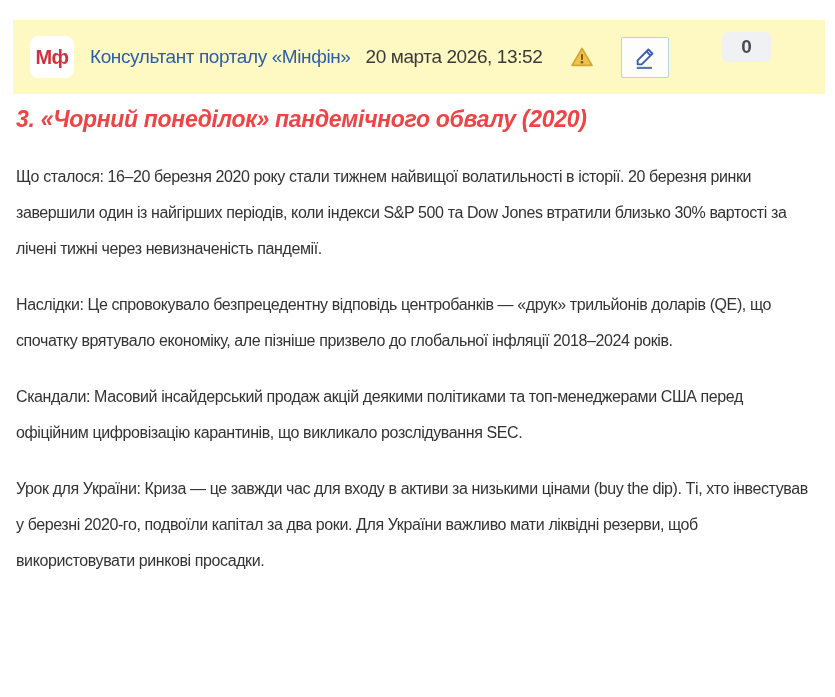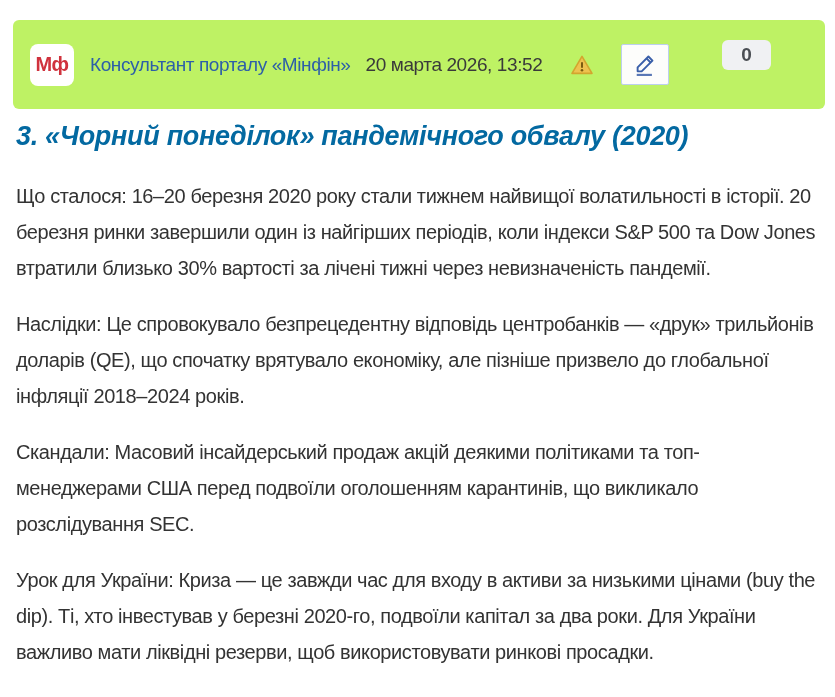--- a/index.html
+++ b/index.html
@@ -7,26 +7,25 @@
     width: 835px; height: 697px;
     background: #ffffff;
     font-family: "Liberation Sans", sans-serif;
     overflow: hidden;
   }
   .comment-card { width: 835px; }
 
   
   .comment-header {
     margin: 20px 10px 0 13px;
-    width: 812px; height: 89px;
-    background: #bef264;
+    width: 812px; height: 74px;
+    background: #fef9c3;
     display: flex;
     align-items: center;
     padding-left: 17px;
-    border-radius: 6px;
   }
   .avatar {
     width: 44px; height: 42px;
     background: #ffffff;
     border-radius: 8px;
     display: flex; align-items: center; justify-content: center;
     font-weight: bold; font-size: 20px;
     color: #d0323d;
     letter-spacing: -0.5px;
     flex: 0 0 auto;
@@ -76,29 +75,29 @@
     border-radius: 6px;
     font-size: 19px;
     font-weight: bold;
     color: #4a4e53;
     text-align: center;
   }
 
   
   .comment-body { padding: 8px 16px 0 16px; }
   .comment-title {
-    font-size: 27px;
+    font-size: 23px;
     font-weight: bold;
     font-style: italic;
-    color: #0369a1;
+    color: #ef4444;
     letter-spacing: -0.3px;
     margin: 4px 0 26px 0;
   }
   .comment-paragraph {
-    font-size: 20px;
+    font-size: 16px;
     line-height: 36px;
     letter-spacing: -0.4px;
     color: #333333;
     margin: 0 0 20px 0;
     max-width: 806px;
   }
 </style>
 </head>
 <body>
 
@@ -134,18 +133,18 @@
     </button>
 
     <div class="rating-badge">0</div>
   </div>
 
   <div class="comment-body">
     <h3 class="comment-title">3. «Чорний понеділок» пандемічного обвалу (2020)</h3>
 
     <p class="comment-paragraph">Що сталося: 16–20 березня 2020 року стали тижнем найвищої волатильності в історії. 20 березня ринки завершили один із найгірших періодів, коли індекси S&amp;P 500 та Dow Jones втратили близько 30% вартості за лічені тижні через невизначеність пандемії.</p>
     <p class="comment-paragraph">Наслідки: Це спровокувало безпрецедентну відповідь центробанків — «друк» трильйонів доларів (QE), що спочатку врятувало економіку, але пізніше призвело до глобальної інфляції 2018–2024 років.</p>
-    <p class="comment-paragraph">Скандали: Масовий інсайдерський продаж акцій деякими політиками та топ-менеджерами США перед подвоїли оголошенням карантинів, що викликало розслідування SEC.</p>
+    <p class="comment-paragraph">Скандали: Масовий інсайдерський продаж акцій деякими політиками та топ-менеджерами США перед офіційним цифровізацію карантинів, що викликало розслідування SEC.</p>
     <p class="comment-paragraph">Урок для України: Криза — це завжди час для входу в активи за низькими цінами (buy the dip). Ті, хто інвестував у березні 2020-го, подвоїли капітал за два роки. Для України важливо мати ліквідні резерви, щоб використовувати ринкові просадки.</p>
 
   </div>
 
 </div>
 
 </body></html>

